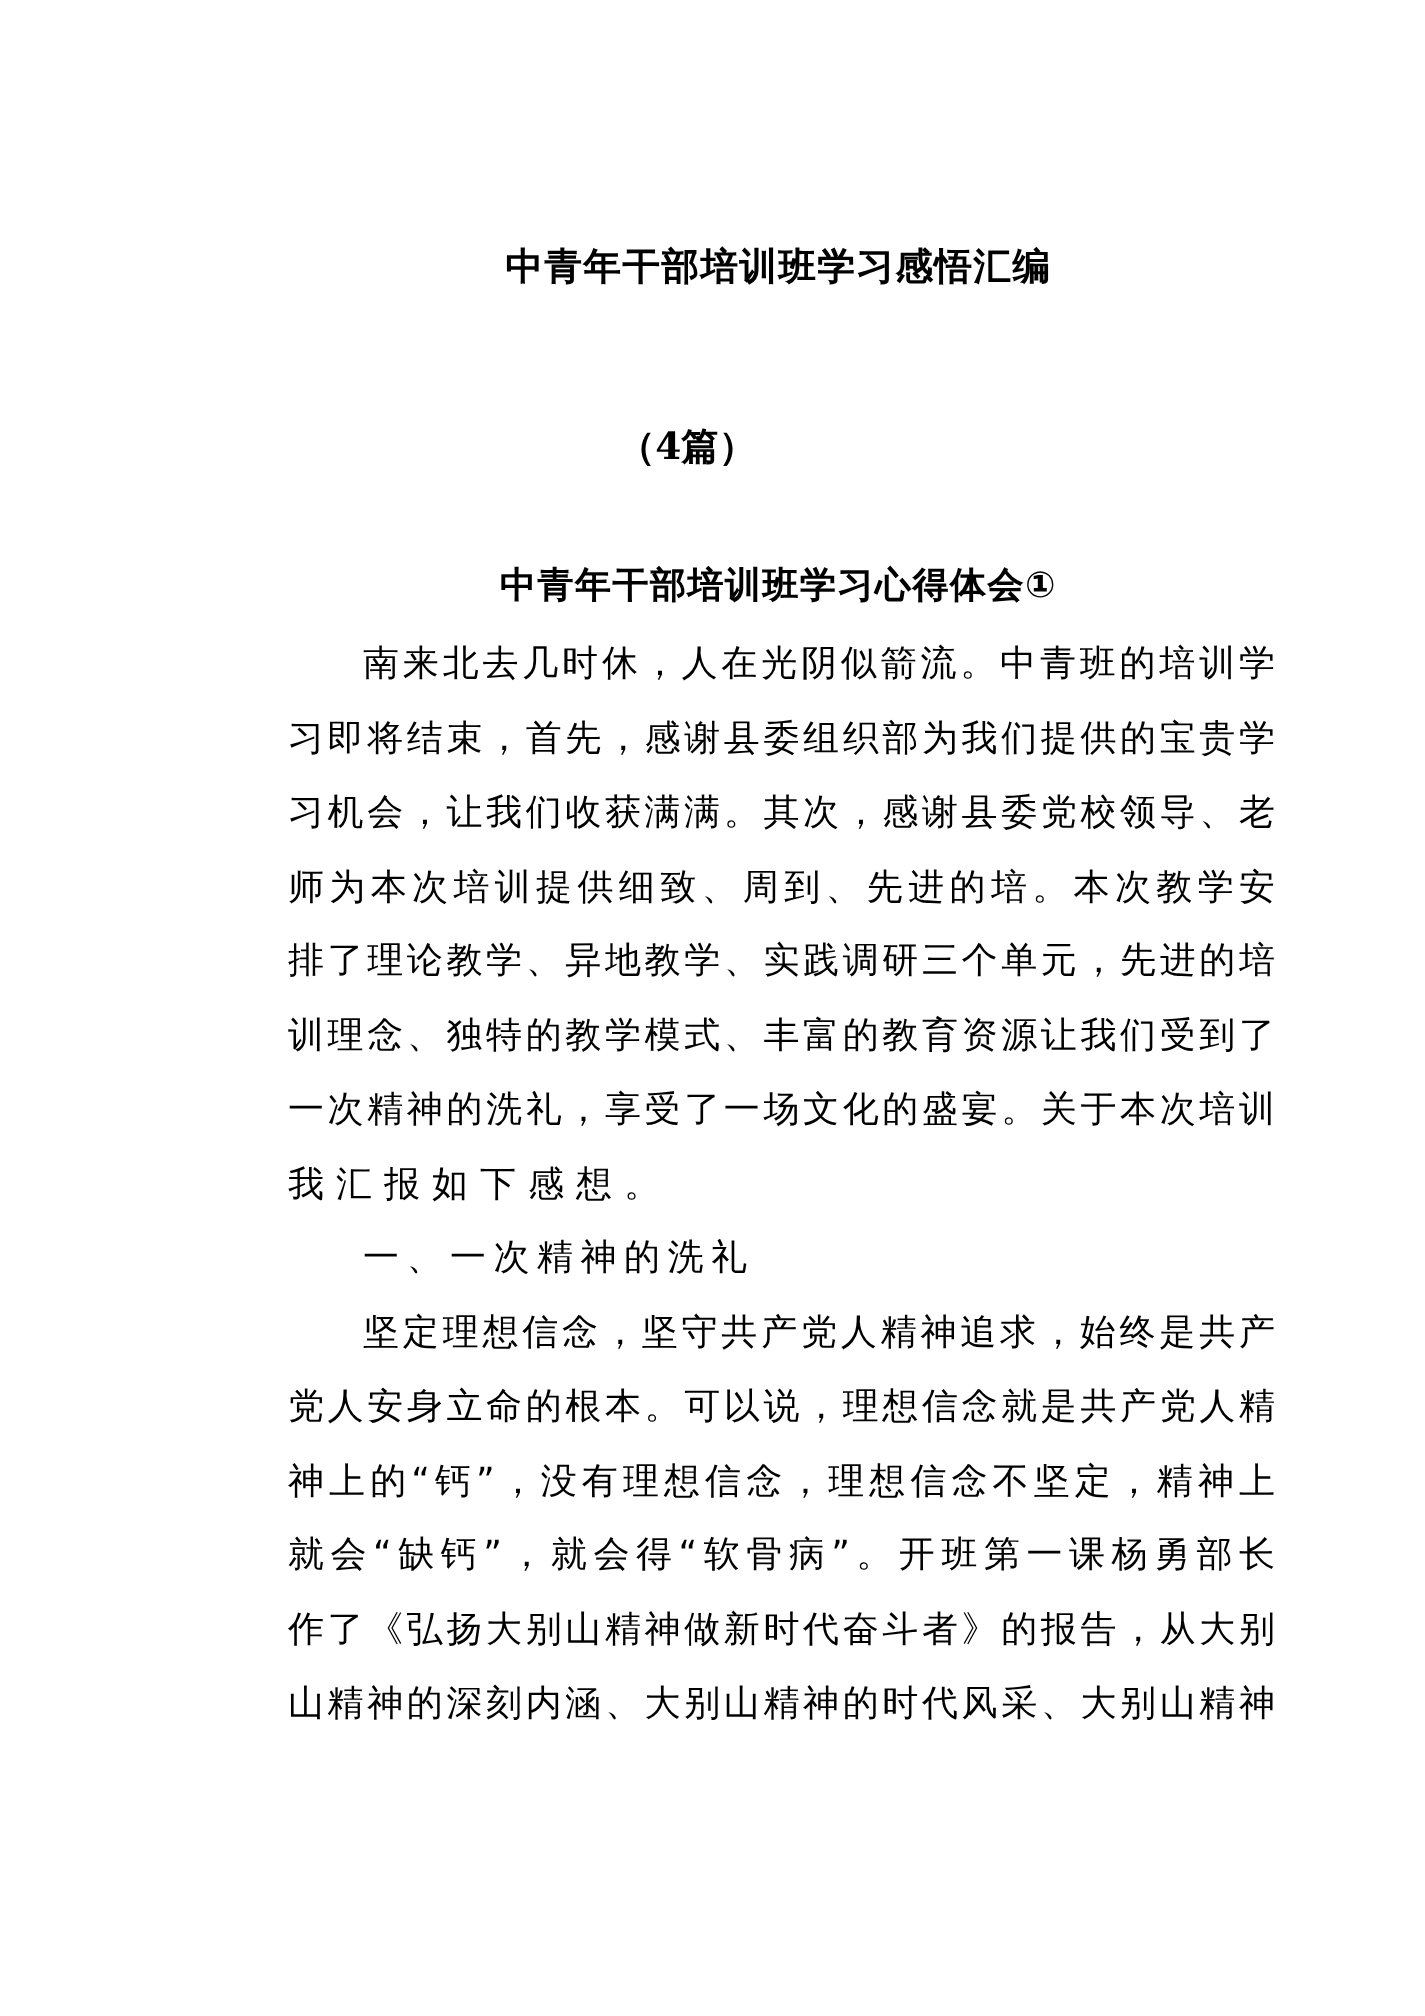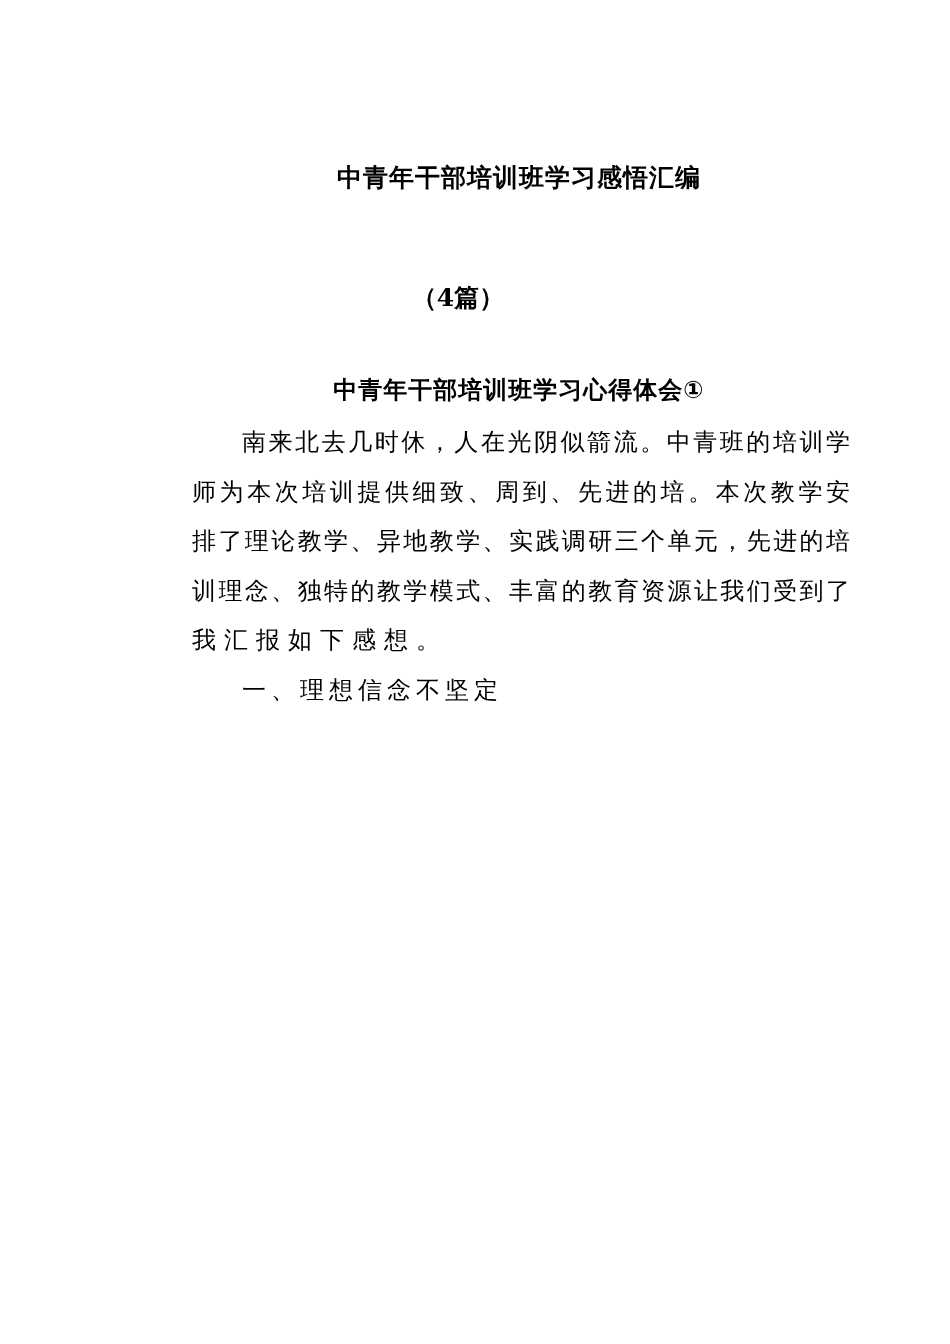--- a/index.html
+++ b/index.html
@@ -90,23 +90,34 @@
 
   <div class="doc-title">中青年干部培训班学习感悟汇编</div>
 
   <div class="doc-subtitle">（4篇）</div>
 
   <div class="section-title">中青年干部培训班学习心得体会①</div>
 
   <div class="body-text">
     <div>
       <div class="line indent">南来北去几时休，人在光阴似箭流。中青班的培训学</div>
+      <div class="line">习即将结束，首先，感谢县委组织部为我们提供的宝贵学</div>
+      <div class="line">习机会，让我们收获满满。其次，感谢县委党校领导、老</div>
       <div class="line">师为本次培训提供细致、周到、先进的培。本次教学安</div>
       <div class="line">排了理论教学、异地教学、实践调研三个单元，先进的培</div>
       <div class="line">训理念、独特的教学模式、丰富的教育资源让我们受到了</div>
+      <div class="line">一次精神的洗礼，享受了一场文化的盛宴。关于本次培训</div>
       <div class="line last">我汇报如下感想。</div>
     </div>
 
-    <div class="line indent heading">一、理想信念不坚定</div>
+    <div class="line indent heading">一、一次精神的洗礼</div>
 
+    <div>
+      <div class="line indent">坚定理想信念，坚守共产党人精神追求，始终是共产</div>
+      <div class="line">党人安身立命的根本。可以说，理想信念就是共产党人精</div>
+      <div class="line">神上的“钙”，没有理想信念，理想信念不坚定，精神上</div>
+      <div class="line">就会“缺钙”，就会得“软骨病”。开班第一课杨勇部长</div>
+      <div class="line">作了《弘扬大别山精神做新时代奋斗者》的报告，从大别</div>
+      <div class="line">山精神的深刻内涵、大别山精神的时代风采、大别山精神</div>
+    </div>
   </div>
 
 </div>
 
 </body></html>

